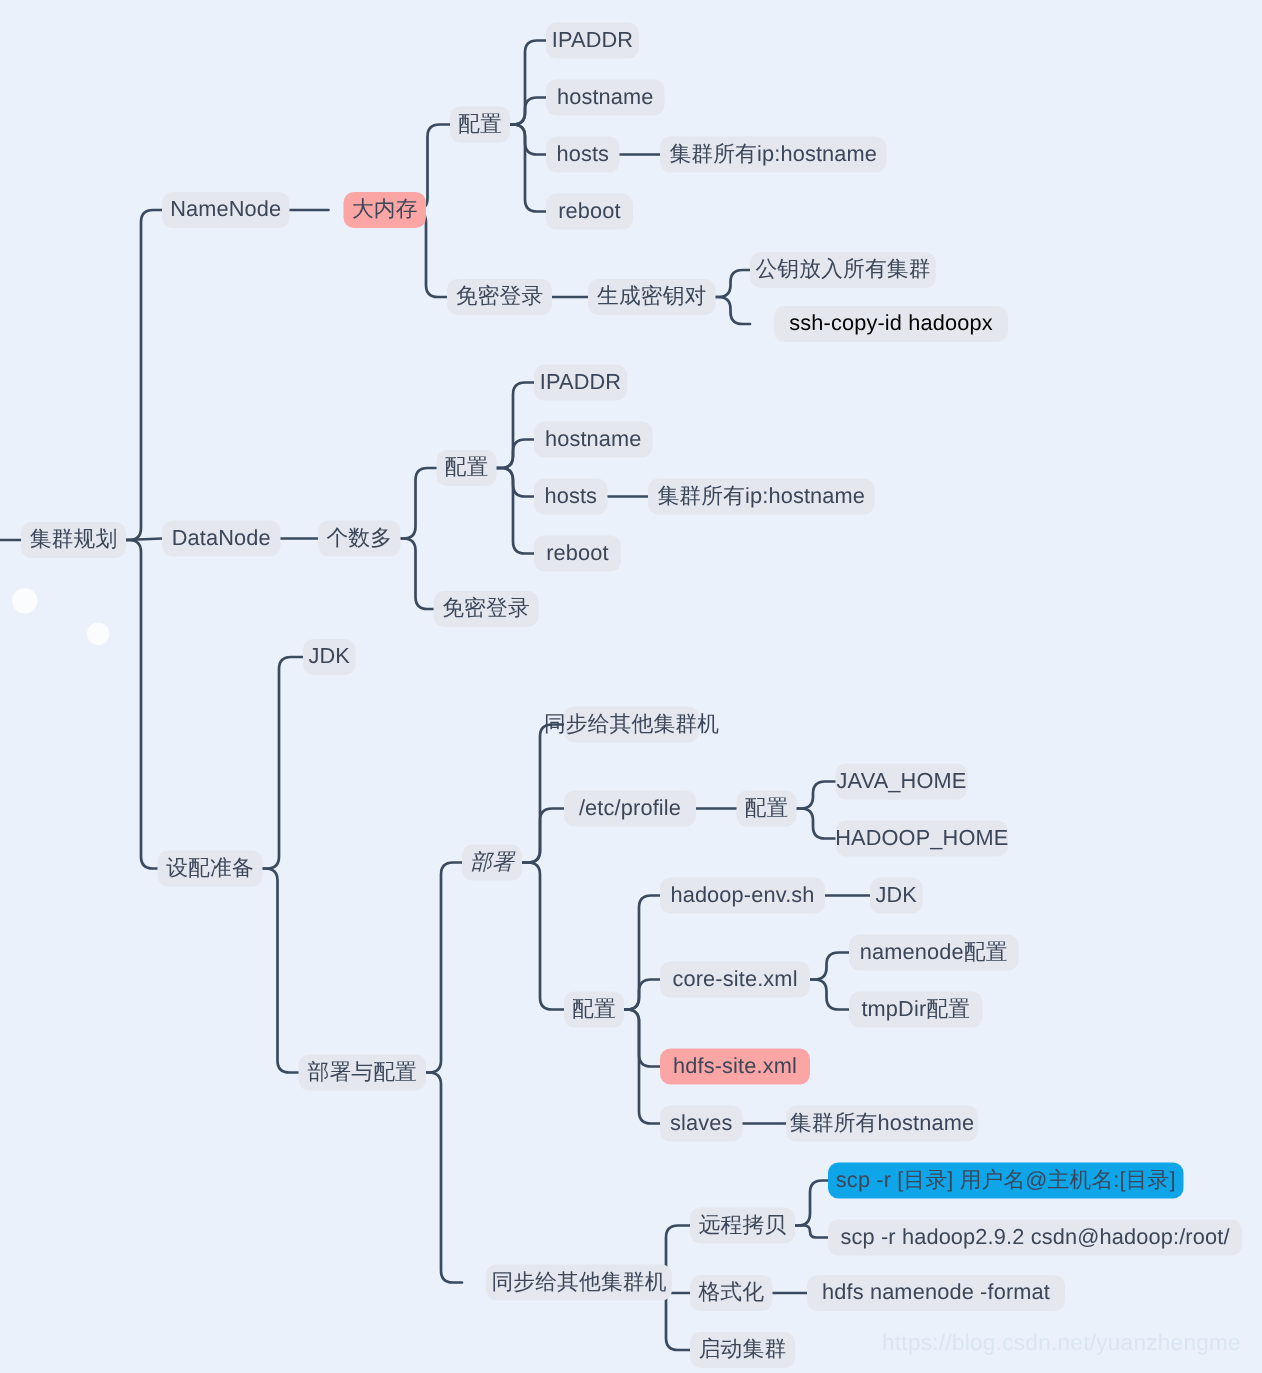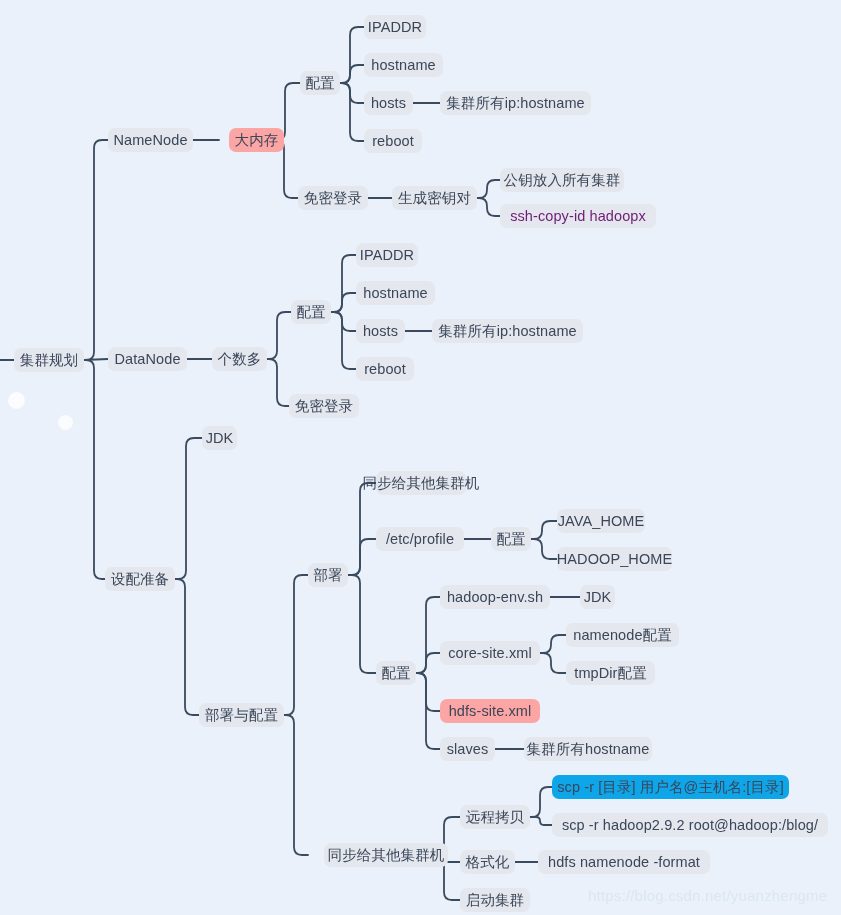--- a/index.html
+++ b/index.html
@@ -120,52 +120,52 @@
       <div class="node cjk" style="left: 229px; top: 128px; width: 55px; height: 24px; background: #fca5a5; color: rgb(59, 70, 89);">大内存</div>
       <div class="node cjk" style="left: 300px; top: 71px; width: 40px; height: 24px; background: rgb(228, 232, 238); color: rgb(59, 70, 89);">配置</div>
       <div class="node" style="left: 364px; top: 15px; width: 62px; height: 24px; background: rgb(228, 232, 238); color: rgb(59, 70, 89);">IPADDR</div>
       <div class="node" style="left: 364px; top: 53px; width: 79px; height: 24px; background: rgb(228, 232, 238); color: rgb(59, 70, 89);">hostname</div>
       <div class="node" style="left: 364px; top: 91px; width: 49px; height: 24px; background: rgb(228, 232, 238); color: rgb(59, 70, 89);">hosts</div>
       <div class="node cjk" style="left: 440px; top: 91px; width: 151px; height: 24px; background: rgb(228, 232, 238); color: rgb(59, 70, 89);">集群所有ip:hostname</div>
       <div class="node" style="left: 364px; top: 129px; width: 58px; height: 24px; background: rgb(228, 232, 238); color: rgb(59, 70, 89);">reboot</div>
       <div class="node cjk" style="left: 298px; top: 186px; width: 70px; height: 24px; background: rgb(228, 232, 238); color: rgb(59, 70, 89);">免密登录</div>
       <div class="node cjk" style="left: 392px; top: 186px; width: 85px; height: 24px; background: rgb(228, 232, 238); color: rgb(59, 70, 89);">生成密钥对</div>
       <div class="node cjk" style="left: 500px; top: 168px; width: 124px; height: 24px; background: rgb(228, 232, 238); color: rgb(59, 70, 89);">公钥放入所有集群</div>
-      <div class="node" style="left: 500px; top: 204px; width: 156px; height: 24px; background: rgb(228, 232, 238); color: #701a75; text-align: right;">ssh-copy-id hadoopx</div>
+      <div class="node" style="left: 516px; top: 204px; width: 156px; height: 24px; background: rgb(228, 232, 238); color: #000000; text-align: right;">ssh-copy-id hadoopx</div>
       <div class="node" style="left: 108px; top: 347px; width: 79px; height: 24px; background: rgb(228, 232, 238); color: rgb(59, 70, 89);">DataNode</div>
       <div class="node cjk" style="left: 212px; top: 347px; width: 55px; height: 24px; background: rgb(228, 232, 238); color: rgb(59, 70, 89);">个数多</div>
       <div class="node cjk" style="left: 291px; top: 300px; width: 40px; height: 24px; background: rgb(228, 232, 238); color: rgb(59, 70, 89);">配置</div>
       <div class="node" style="left: 356px; top: 243px; width: 62px; height: 24px; background: rgb(228, 232, 238); color: rgb(59, 70, 89);">IPADDR</div>
       <div class="node" style="left: 356px; top: 281px; width: 79px; height: 24px; background: rgb(228, 232, 238); color: rgb(59, 70, 89);">hostname</div>
       <div class="node" style="left: 356px; top: 319px; width: 49px; height: 24px; background: rgb(228, 232, 238); color: rgb(59, 70, 89);">hosts</div>
       <div class="node cjk" style="left: 432px; top: 319px; width: 151px; height: 24px; background: rgb(228, 232, 238); color: rgb(59, 70, 89);">集群所有ip:hostname</div>
       <div class="node" style="left: 356px; top: 357px; width: 58px; height: 24px; background: rgb(228, 232, 238); color: rgb(59, 70, 89);">reboot</div>
       <div class="node cjk" style="left: 289px; top: 394px; width: 70px; height: 24px; background: rgb(228, 232, 238); color: rgb(59, 70, 89);">免密登录</div>
       <div class="node cjk" style="left: 105px; top: 567px; width: 70px; height: 24px; background: rgb(228, 232, 238); color: rgb(59, 70, 89);">设配准备</div>
       <div class="node" style="left: 202px; top: 426px; width: 35px; height: 24px; background: rgb(228, 232, 238); color: rgb(59, 70, 89);">JDK</div>
       <div class="node cjk" style="left: 199px; top: 703px; width: 85px; height: 24px; background: rgb(228, 232, 238); color: rgb(59, 70, 89);">部署与配置</div>
-      <div class="node cjk" style="left: 308px; top: 563px; width: 40px; height: 24px; background: rgb(228, 232, 238); color: rgb(59, 70, 89);">部署</div>
+      <div class="node cjk" style="left: 308px; top: 563px; width: 40px; height: 24px; background: rgb(228, 232, 238); color: rgb(59, 70, 89); font-style: italic;">部署</div>
       <div class="node cjk" style="left: 376px; top: 471px; width: 90px; height: 24px; background: rgb(228, 232, 238); color: rgb(59, 70, 89);">同步给其他集群机</div>
       <div class="node" style="left: 376px; top: 527px; width: 88px; height: 24px; background: rgb(228, 232, 238); color: rgb(59, 70, 89);">/etc/profile</div>
       <div class="node cjk" style="left: 491px; top: 527px; width: 40px; height: 24px; background: rgb(228, 232, 238); color: rgb(59, 70, 89);">配置</div>
       <div class="node" style="left: 557px; top: 509px; width: 88px; height: 24px; background: rgb(228, 232, 238); color: rgb(59, 70, 89);">JAVA_HOME</div>
       <div class="node" style="left: 557px; top: 547px; width: 115px; height: 24px; background: rgb(228, 232, 238); color: rgb(59, 70, 89);">HADOOP_HOME</div>
       <div class="node cjk" style="left: 376px; top: 661px; width: 40px; height: 24px; background: rgb(228, 232, 238); color: rgb(59, 70, 89);">配置</div>
       <div class="node" style="left: 440px; top: 585px; width: 110px; height: 24px; background: rgb(228, 232, 238); color: rgb(59, 70, 89);">hadoop-env.sh</div>
       <div class="node" style="left: 580px; top: 585px; width: 35px; height: 24px; background: rgb(228, 232, 238); color: rgb(59, 70, 89);">JDK</div>
       <div class="node" style="left: 440px; top: 641px; width: 100px; height: 24px; background: rgb(228, 232, 238); color: rgb(59, 70, 89);">core-site.xml</div>
       <div class="node cjk" style="left: 566px; top: 623px; width: 113px; height: 24px; background: rgb(228, 232, 238); color: rgb(59, 70, 89);">namenode配置</div>
       <div class="node cjk" style="left: 566px; top: 661px; width: 89px; height: 24px; background: rgb(228, 232, 238); color: rgb(59, 70, 89);">tmpDir配置</div>
       <div class="node" style="left: 440px; top: 699px; width: 100px; height: 24px; background: #fca5a5; color: rgb(59, 70, 89);">hdfs-site.xml</div>
       <div class="node" style="left: 440px; top: 737px; width: 55px; height: 24px; background: rgb(228, 232, 238); color: rgb(59, 70, 89);">slaves</div>
       <div class="node cjk" style="left: 524px; top: 737px; width: 128px; height: 24px; background: rgb(228, 232, 238); color: rgb(59, 70, 89);">集群所有hostname</div>
       <div class="node cjk" style="left: 324px; top: 843px; width: 124px; height: 24px; background: rgb(228, 232, 238); color: rgb(59, 70, 89);">同步给其他集群机</div>
       <div class="node cjk" style="left: 460px; top: 805px; width: 70px; height: 24px; background: rgb(228, 232, 238); color: rgb(59, 70, 89);">远程拷贝</div>
       <div class="node cjk" style="left: 552px; top: 775px; width: 237px; height: 24px; background: #0ea5e9; color: rgb(59, 70, 89);">scp -r [目录] 用户名@主机名:[目录]</div>
-      <div class="node" style="left: 552px; top: 813px; width: 276px; height: 24px; background: rgb(228, 232, 238); color: rgb(59, 70, 89);">scp -r hadoop2.9.2 root@hadoop:/blog/</div>
+      <div class="node" style="left: 552px; top: 813px; width: 276px; height: 24px; background: rgb(228, 232, 238); color: rgb(59, 70, 89);">scp -r hadoop2.9.2 csdn@hadoop:/root/</div>
       <div class="node cjk" style="left: 460px; top: 850px; width: 55px; height: 24px; background: rgb(228, 232, 238); color: rgb(59, 70, 89);">格式化</div>
       <div class="node" style="left: 538px; top: 850px; width: 172px; height: 24px; background: rgb(228, 232, 238); color: rgb(59, 70, 89);">hdfs namenode -format</div>
       <div class="node cjk" style="left: 460px; top: 888px; width: 70px; height: 24px; background: rgb(228, 232, 238); color: rgb(59, 70, 89);">启动集群</div>
     </div>
 
   <div id="deco-layer">
       <div class="deco-dot" style="left: 8px; top: 392px; width: 17px; height: 17px;"></div>
       <div class="deco-dot" style="left: 58px; top: 415px; width: 15px; height: 15px;"></div>
     </div>
 

